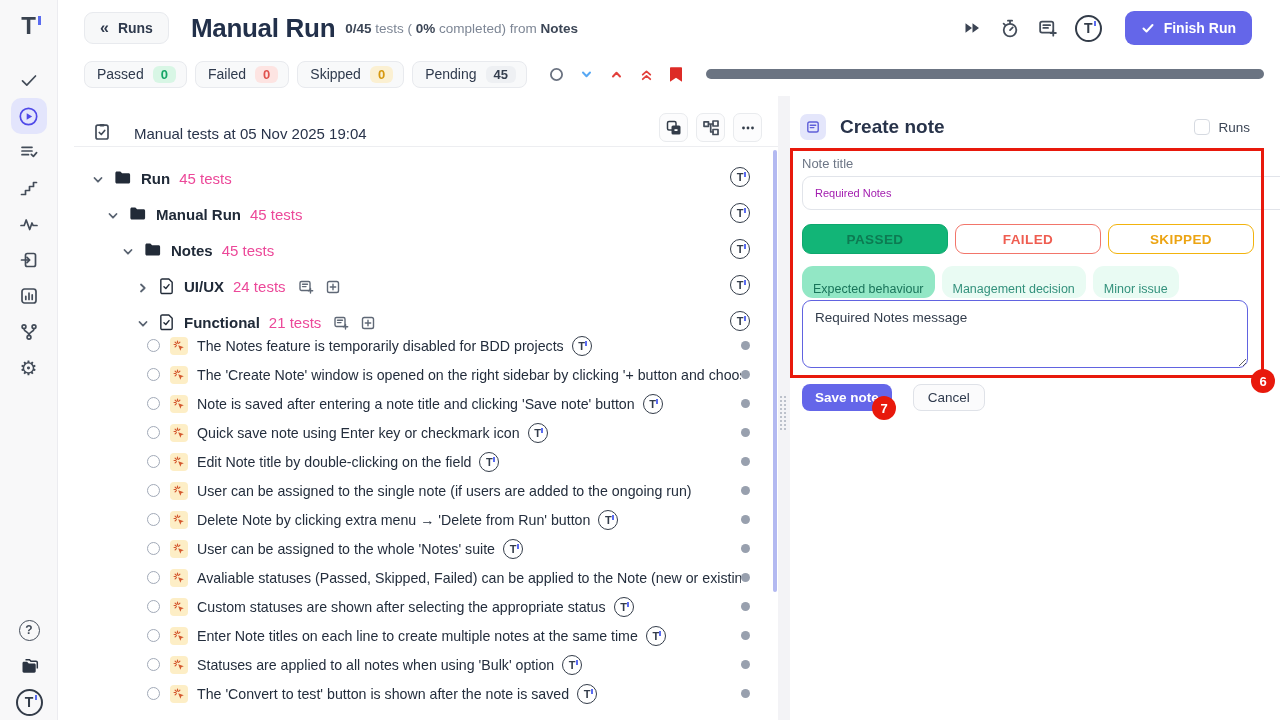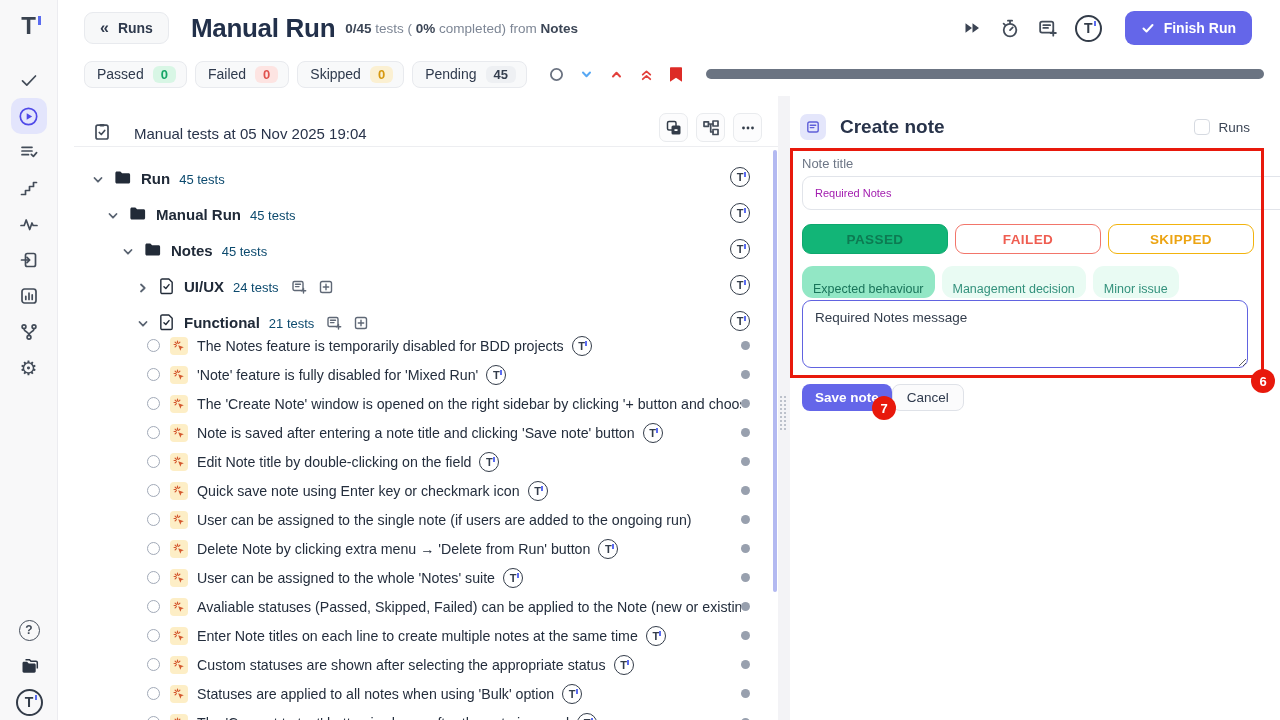--- a/index.html
+++ b/index.html
@@ -61,21 +61,21 @@
   .th-btn { width:29px; height:29px; border:1px solid #e9ebee; background:#fcfcfd; border-radius:7px;
     display:grid; place-items:center; cursor:pointer; font-size:13px; color:#333c49; font-weight:700;}
   .tree-sep { border-top:1px solid #edeef1; margin:4px 0 4px 16px; }
 
   .f-row { height:36px; display:flex; align-items:flex-end; padding-right:28px; cursor:pointer; }
   .f-row.lv0 { padding-left:32px; } .f-row.lv1 { padding-left:47px; }
   .f-row.lv2 { padding-left:62px; } .f-row.lv3 { padding-left:77px; }
   .f-chev { display:grid; place-items:center; width:16px; }
   .f-ic { margin-left:7px; display:grid; place-items:center; }
   .f-name { margin-left:9px; font-size:15px; font-weight:600; color:#202a38; }
-  .f-count { margin-left:9px; font-size:13px; color:#0c4a6e; }
+  .f-count { margin-left:9px; font-size:15px; color:#ec4899; }
   .f-extras { margin-left:12px; display:flex; gap:11px; align-items:center; }
   .f-row .tlogo { margin-left:auto; }
 
   .t-row { height:29px; display:flex; align-items:center; padding-left:89px; padding-right:28px; cursor:pointer;}
   .t-status { width:13px; height:13px; border:1.6px solid #a2aab8; border-radius:50%; flex-shrink:0; }
   .t-cursor { width:18px; height:18px; background:#fdeec6; border-radius:4px; margin-left:10px;
     display:grid; place-items:center; flex-shrink:0; }
   .t-text { margin-left:9px; font-size:14.2px; color:#242e3d; white-space:nowrap; overflow:hidden;
     min-width:0; flex-shrink:1; }
   .t-row .tlogo { margin-left:8px; }
@@ -109,21 +109,21 @@
   .st.failed { background:#fff; border:1.5px solid #f2756a; color:#ef5d51; }
   .st.skipped { background:#fff; border:1.5px solid #f2b30d; color:#eca413; }
   .tags-row { position:absolute; top:170px; left:12px; display:flex; gap:7px; }
   .tag { height:28px; padding:16px 11px; border-radius:11px; font-size:12.5px; display:grid;
     place-items:center; cursor:pointer; border:none; font-family:inherit; }
   .tag.selected { background:#92e7c5; color:#19745a; }
   .tag.plain { background:#e9fbf3; color:#33917c; }
   .np-textarea { position:absolute; top:204px; left:12px; width:446px; height:68px;
     border:1.5px solid #6163e0; border-radius:9px; padding:9px 12px; font-size:13.5px; color:#333d4c;
     font-family:inherit; outline:none; resize:both; }
-  .np-btns { position:absolute; top:288px; left:12px; display:flex; gap:0; }
+  .np-btns { position:absolute; top:288px; left:12px; display:flex; gap:21px; }
   .save-btn { background:#6466e9; color:#fff; border:none; border-radius:8px; padding:5px 13px;
     font-size:13.5px; font-weight:600; cursor:pointer; font-family:inherit; }
   .cancel-btn { background:#fbfbfc; color:#2f3a4d; border:1px solid #dfe2e8; border-radius:8px;
     padding:5px 14px; font-size:13.5px; cursor:pointer; font-family:inherit; }
 
   .anno-rect { position:absolute; left:0; top:52px; width:474px; height:230px;
     border:3px solid #e8190c; pointer-events:none; z-index:5; }
   .anno-circle { position:absolute; width:24px; height:24px; border-radius:50%; background:#e8190c;
     color:#fff; font-size:13px; font-weight:700; display:grid; place-items:center; z-index:6; }
   .anno-6 { left:461px; top:273px; }
@@ -510,34 +510,20 @@
               <path d="M4.5 1.1v1.8M1.1 4.5h1.8M2.1 2.1l1.3 1.3M2.1 6.9l1.3-1.3M6.9 2.1L5.6 3.4"></path>
             </g>
             <path d="M5.2 5.2l5.6 2.1-2.5 1-0.9 2.5z" fill="#d4582e"></path>
           </svg>
         </span>
         <span class="t-text">The Notes feature is temporarily disabled for BDD projects</span>
         <span class="tlogo"></span>
         <span class="t-dot"></span>
       </div>
 
-      <div class="t-row">
-        <span class="t-status"></span>
-        <span class="t-cursor">
-          <svg width="12" height="12" viewBox="0 0 12 12">
-            <g stroke="#d4582e" stroke-width="1.2" stroke-linecap="round" fill="none">
-              <path d="M4.5 1.1v1.8M1.1 4.5h1.8M2.1 2.1l1.3 1.3M2.1 6.9l1.3-1.3M6.9 2.1L5.6 3.4"></path>
-            </g>
-            <path d="M5.2 5.2l5.6 2.1-2.5 1-0.9 2.5z" fill="#d4582e"></path>
-          </svg>
-        </span>
-        <span class="t-text">'Note' feature is fully disabled for 'Mixed Run'</span>
-        <span class="tlogo"></span>
-        <span class="t-dot"></span>
-      </div>
 
       <div class="t-row">
         <span class="t-status"></span>
         <span class="t-cursor">
           <svg width="12" height="12" viewBox="0 0 12 12">
             <g stroke="#d4582e" stroke-width="1.2" stroke-linecap="round" fill="none">
               <path d="M4.5 1.1v1.8M1.1 4.5h1.8M2.1 2.1l1.3 1.3M2.1 6.9l1.3-1.3M6.9 2.1L5.6 3.4"></path>
             </g>
             <path d="M5.2 5.2l5.6 2.1-2.5 1-0.9 2.5z" fill="#d4582e"></path>
           </svg>
@@ -565,50 +551,50 @@
       <div class="t-row">
         <span class="t-status"></span>
         <span class="t-cursor">
           <svg width="12" height="12" viewBox="0 0 12 12">
             <g stroke="#d4582e" stroke-width="1.2" stroke-linecap="round" fill="none">
               <path d="M4.5 1.1v1.8M1.1 4.5h1.8M2.1 2.1l1.3 1.3M2.1 6.9l1.3-1.3M6.9 2.1L5.6 3.4"></path>
             </g>
             <path d="M5.2 5.2l5.6 2.1-2.5 1-0.9 2.5z" fill="#d4582e"></path>
           </svg>
         </span>
+        <span class="t-text">Quick save note using Enter key or checkmark icon</span>
+        <span class="tlogo"></span>
+        <span class="t-dot"></span>
+      </div>
+
+      <div class="t-row">
+        <span class="t-status"></span>
+        <span class="t-cursor">
+          <svg width="12" height="12" viewBox="0 0 12 12">
+            <g stroke="#d4582e" stroke-width="1.2" stroke-linecap="round" fill="none">
+              <path d="M4.5 1.1v1.8M1.1 4.5h1.8M2.1 2.1l1.3 1.3M2.1 6.9l1.3-1.3M6.9 2.1L5.6 3.4"></path>
+            </g>
+            <path d="M5.2 5.2l5.6 2.1-2.5 1-0.9 2.5z" fill="#d4582e"></path>
+          </svg>
+        </span>
         <span class="t-text">Edit Note title by double-clicking on the field</span>
         <span class="tlogo"></span>
         <span class="t-dot"></span>
       </div>
 
       <div class="t-row">
         <span class="t-status"></span>
         <span class="t-cursor">
           <svg width="12" height="12" viewBox="0 0 12 12">
             <g stroke="#d4582e" stroke-width="1.2" stroke-linecap="round" fill="none">
               <path d="M4.5 1.1v1.8M1.1 4.5h1.8M2.1 2.1l1.3 1.3M2.1 6.9l1.3-1.3M6.9 2.1L5.6 3.4"></path>
             </g>
             <path d="M5.2 5.2l5.6 2.1-2.5 1-0.9 2.5z" fill="#d4582e"></path>
           </svg>
         </span>
-        <span class="t-text">Quick save note using Enter key or checkmark icon</span>
-        <span class="tlogo"></span>
-        <span class="t-dot"></span>
-      </div>
-
-      <div class="t-row">
-        <span class="t-status"></span>
-        <span class="t-cursor">
-          <svg width="12" height="12" viewBox="0 0 12 12">
-            <g stroke="#d4582e" stroke-width="1.2" stroke-linecap="round" fill="none">
-              <path d="M4.5 1.1v1.8M1.1 4.5h1.8M2.1 2.1l1.3 1.3M2.1 6.9l1.3-1.3M6.9 2.1L5.6 3.4"></path>
-            </g>
-            <path d="M5.2 5.2l5.6 2.1-2.5 1-0.9 2.5z" fill="#d4582e"></path>
-          </svg>
-        </span>
         <span class="t-text">User can be assigned to the single note (if users are added to the ongoing run)</span>
 
         <span class="t-dot"></span>
       </div>
 
       <div class="t-row">
         <span class="t-status"></span>
         <span class="t-cursor">
           <svg width="12" height="12" viewBox="0 0 12 12">
             <g stroke="#d4582e" stroke-width="1.2" stroke-linecap="round" fill="none">
@@ -655,36 +641,36 @@
       <div class="t-row">
         <span class="t-status"></span>
         <span class="t-cursor">
           <svg width="12" height="12" viewBox="0 0 12 12">
             <g stroke="#d4582e" stroke-width="1.2" stroke-linecap="round" fill="none">
               <path d="M4.5 1.1v1.8M1.1 4.5h1.8M2.1 2.1l1.3 1.3M2.1 6.9l1.3-1.3M6.9 2.1L5.6 3.4"></path>
             </g>
             <path d="M5.2 5.2l5.6 2.1-2.5 1-0.9 2.5z" fill="#d4582e"></path>
           </svg>
         </span>
+        <span class="t-text">Custom statuses are shown after selecting the appropriate status</span>
+        <span class="tlogo"></span>
+        <span class="t-dot"></span>
+      </div>
+
+      <div class="t-row">
+        <span class="t-status"></span>
+        <span class="t-cursor">
+          <svg width="12" height="12" viewBox="0 0 12 12">
+            <g stroke="#d4582e" stroke-width="1.2" stroke-linecap="round" fill="none">
+              <path d="M4.5 1.1v1.8M1.1 4.5h1.8M2.1 2.1l1.3 1.3M2.1 6.9l1.3-1.3M6.9 2.1L5.6 3.4"></path>
+            </g>
+            <path d="M5.2 5.2l5.6 2.1-2.5 1-0.9 2.5z" fill="#d4582e"></path>
+          </svg>
+        </span>
         <span class="t-text">Enter Note titles on each line to create multiple notes at the same time</span>
-        <span class="tlogo"></span>
-        <span class="t-dot"></span>
-      </div>
-
-      <div class="t-row">
-        <span class="t-status"></span>
-        <span class="t-cursor">
-          <svg width="12" height="12" viewBox="0 0 12 12">
-            <g stroke="#d4582e" stroke-width="1.2" stroke-linecap="round" fill="none">
-              <path d="M4.5 1.1v1.8M1.1 4.5h1.8M2.1 2.1l1.3 1.3M2.1 6.9l1.3-1.3M6.9 2.1L5.6 3.4"></path>
-            </g>
-            <path d="M5.2 5.2l5.6 2.1-2.5 1-0.9 2.5z" fill="#d4582e"></path>
-          </svg>
-        </span>
-        <span class="t-text">Custom statuses are shown after selecting the appropriate status</span>
         <span class="tlogo"></span>
         <span class="t-dot"></span>
       </div>
 
       <div class="t-row">
         <span class="t-status"></span>
         <span class="t-cursor">
           <svg width="12" height="12" viewBox="0 0 12 12">
             <g stroke="#d4582e" stroke-width="1.2" stroke-linecap="round" fill="none">
               <path d="M4.5 1.1v1.8M1.1 4.5h1.8M2.1 2.1l1.3 1.3M2.1 6.9l1.3-1.3M6.9 2.1L5.6 3.4"></path>

